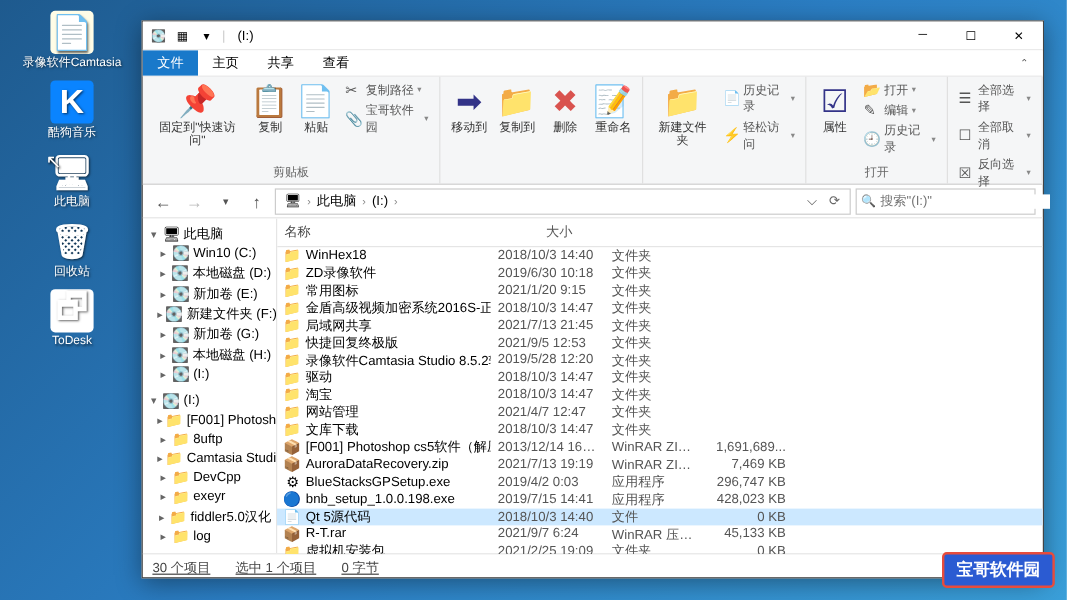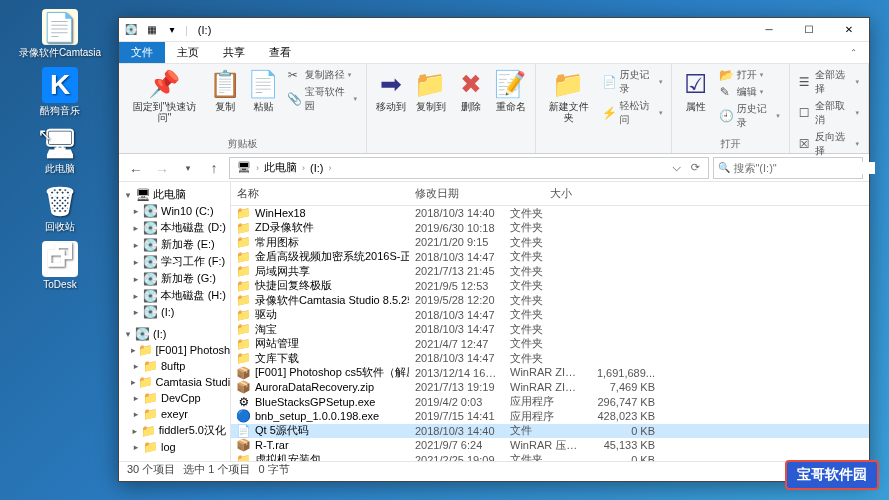--- a/index.html
+++ b/index.html
@@ -61,21 +61,21 @@
 .fl-body { flex: 1; overflow-y: auto; }
 .fl-row { display: flex; padding: 0 0; height: 14.5px; align-items: center; cursor: pointer; }
 .fl-row.selected { background: #cce8ff; }
 .fl-row .cell { padding: 0 6px; overflow: hidden; white-space: nowrap; text-overflow: ellipsis; }
 .col-name { width: 178px; display: flex; align-items: center; gap: 4px; }
 .col-date { width: 95px; color: #555; }
 .col-type { width: 82px; color: #555; }
 .col-size { width: 75px; text-align: right; color: #555; }
 .ficon { width: 14px; height: 14px; display: inline-flex; align-items: center; justify-content: center; font-size: 12px; flex-shrink: 0; }
 
-.statusbar { height: 20px; border-top: 1px solid #e5e5e5; display: flex; align-items: flex-start; font-size: 11px; padding: 0 8px; gap: 8px; color: #444; }
+.statusbar { height: 20px; border-top: 1px solid #e5e5e5; display: flex; align-items: flex-end; font-size: 11px; padding: 0 8px; gap: 21px; color: #444; text-decoration: underline; }
 .statusbar .sb-r { margin-left: auto; display: flex; gap: 4px; }
 .viewbtn { width: 20px; height: 16px; border: 1px solid #ccc; display: flex; align-items: center; justify-content: center; font-size: 9px; cursor: pointer; }
 .viewbtn.active { background: #cce8ff; }
 
 .watermark { position: absolute; right: 10px; bottom: 10px; background: #2b5bd2; color: #fff; font-size: 14px; font-weight: bold; padding: 4px 10px; border-radius: 4px; border: 2px solid #e74c3c; }
 
 .cursor { position: absolute; left: 38px; top: 125px; font-size: 16px; color: #fff; filter: drop-shadow(1px 1px 1px #000); pointer-events: none; }
 </style>
 </head>
 <body>
@@ -291,21 +291,21 @@
           <span>本地磁盘 (D:)</span>
         </div>
         <div class="tree-node lvl1">
           <span class="exp">▸</span>
           <span class="ticon">💽</span>
           <span>新加卷 (E:)</span>
         </div>
         <div class="tree-node lvl1">
           <span class="exp">▸</span>
           <span class="ticon">💽</span>
-          <span>学习工作 (F:)</span>
+          <span>新建文件夹 (F:)</span>
         </div>
         <div class="tree-node lvl1">
           <span class="exp">▸</span>
           <span class="ticon">💽</span>
           <span>新加卷 (G:)</span>
         </div>
         <div class="tree-node lvl1">
           <span class="exp">▸</span>
           <span class="ticon">💽</span>
           <span>本地磁盘 (H:)</span>
@@ -353,21 +353,20 @@
         </div>
         <div class="tree-node lvl1">
           <span class="exp">▸</span>
           <span class="ticon">📁</span>
           <span>log</span>
         </div>
       </div>
     <div class="filelist">
       <div class="fl-head">
         <div class="col col-name">名称</div>
-        <div class="col col-date">修改日期</div>
         <div class="col col-size">大小</div>
       </div>
       <div class="fl-body">
           <div class="fl-row">
             <div class="cell col-name">
               <span class="ficon">📁</span>
               <span>WinHex18</span>
             </div>
             <div class="cell col-date">2018/10/3 14:40</div>
             <div class="cell col-type">文件夹</div>

